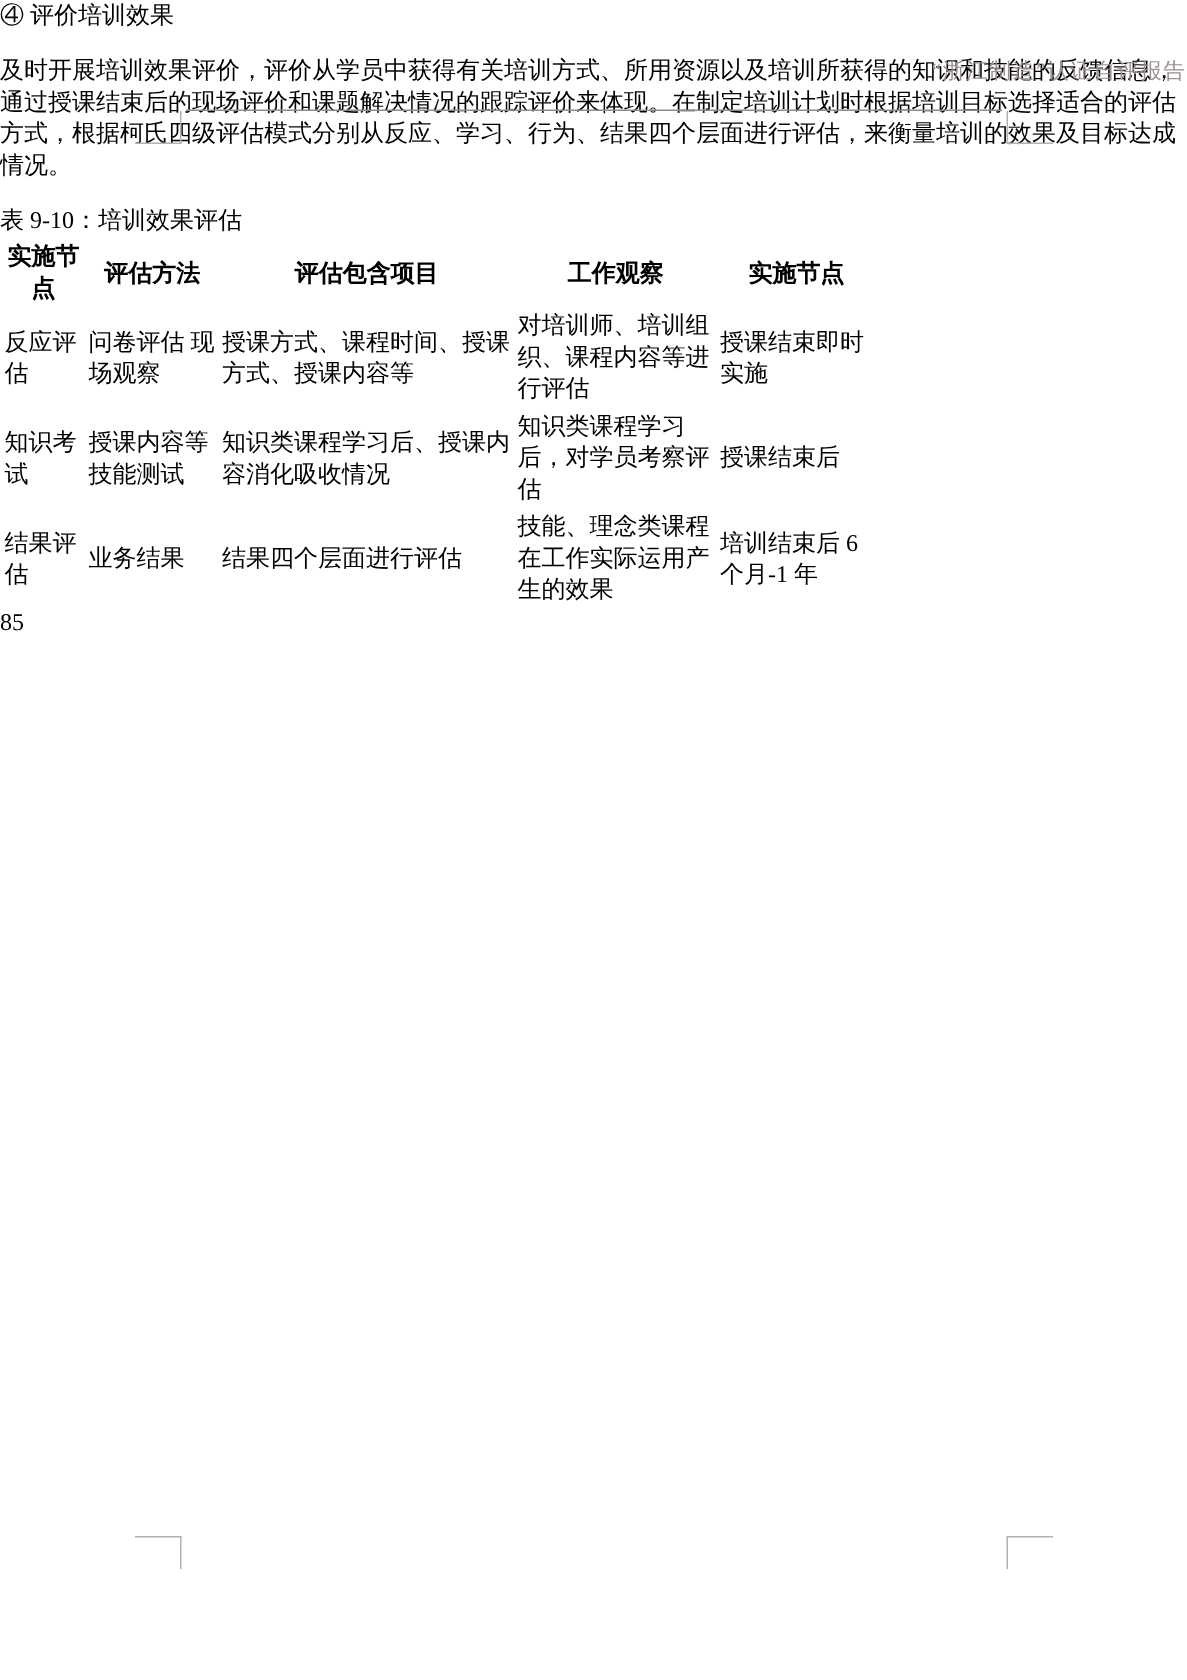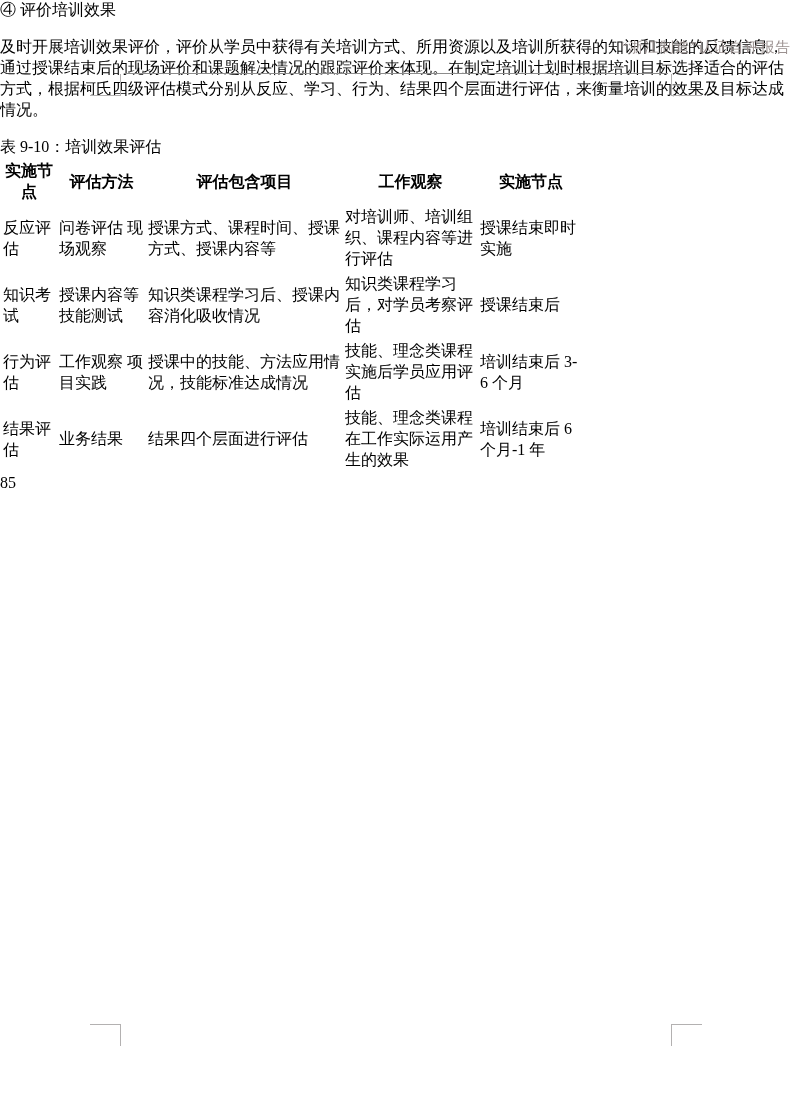--- a/index.html
+++ b/index.html
@@ -236,29 +236,20 @@
 实施</td>
       </tr>
       <tr class="r2">
         <td class="c1">知识考试</td>
         <td>授课内容等
 技能测试</td>
         <td>知识类课程学习后、授课内容消化吸收情况</td>
         <td>知识类课程学习后，对学员考察评估</td>
         <td>授课结束后</td>
       </tr>
-      <tr class="r3">
-        <td class="c1">行为评估</td>
-        <td>工作观察
-项目实践</td>
-        <td>授课中的技能、方法应用情况，技能标准达成情况</td>
-        <td>技能、理念类课程实施后学员应用评估</td>
-        <td>培训结束后
-3-6 个月</td>
-      </tr>
       <tr class="r4">
         <td class="c1">结果评估</td>
         <td>业务结果</td>
         <td>结果四个层面进行评估</td>
         <td>技能、理念类课程在工作实际运用产生的效果</td>
         <td>培训结束后 6
 个月-1 年</td>
       </tr>
     </tbody>
   </table>

